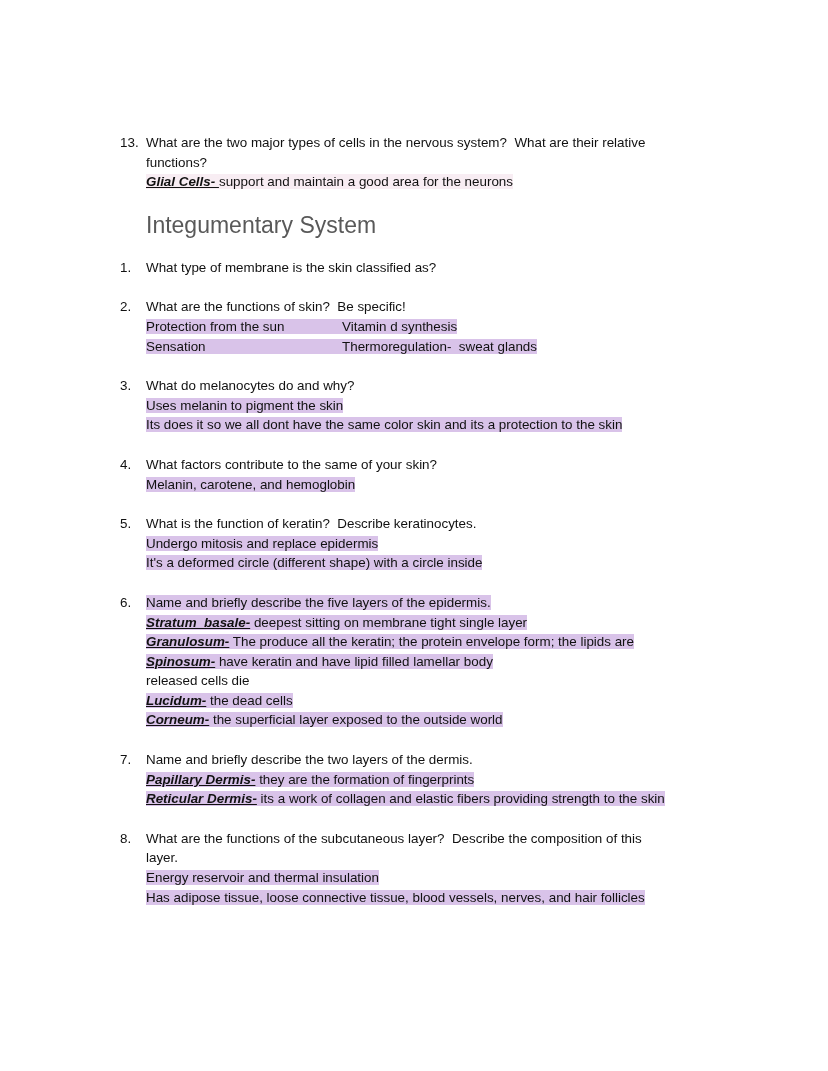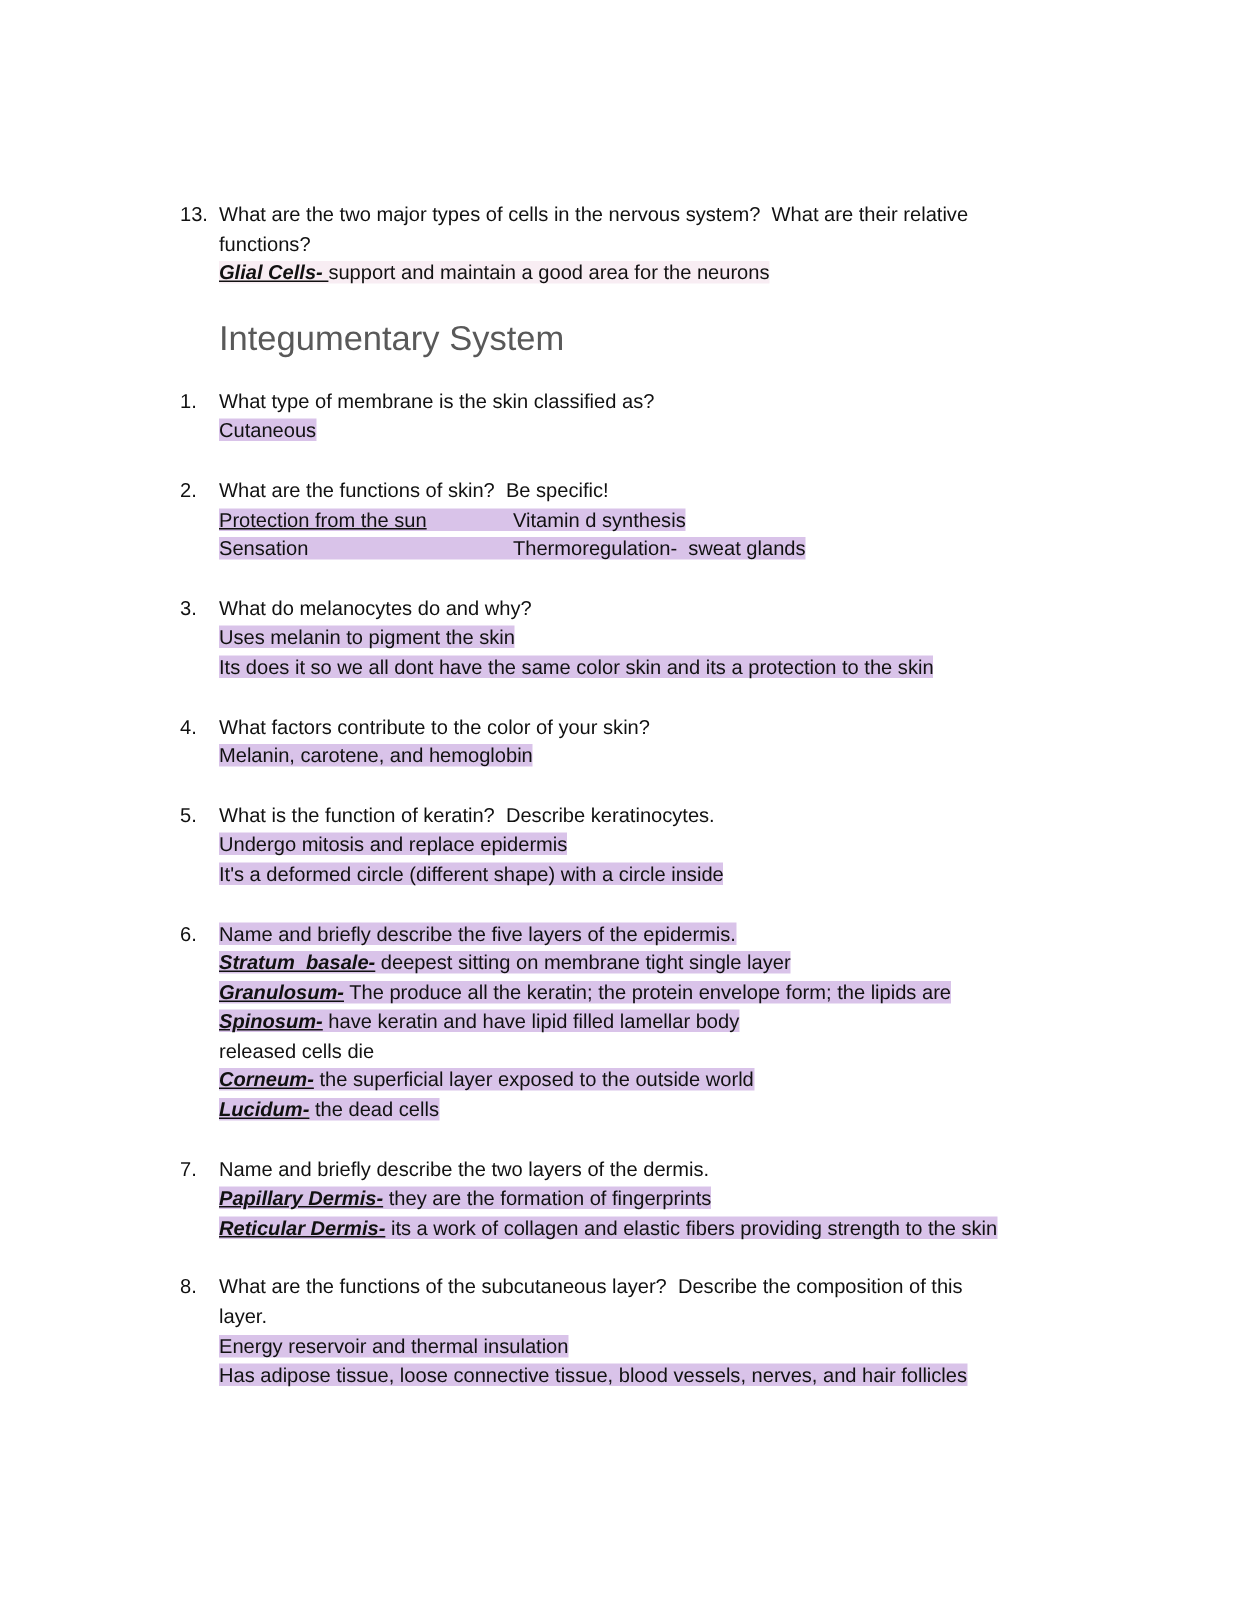--- a/index.html
+++ b/index.html
@@ -65,64 +65,63 @@
           <div class="line"><span class="hl-light"><span class="term">Glial Cells- </span><span>support and maintain a good area for the neurons</span></span></div>
         </div>
       </div>
     </div>
   <h1 class="section-heading">Integumentary System</h1>
   <div>
       <div class="qa-item">
         <div class="num">1.</div>
         <div class="content">
           <div class="line"><span class="hl-none"><span>What type of membrane is the skin classified as?</span></span></div>
-          <div class="line"><span class="hl-purple"><span>Cutaneous</span></span></div>
         </div>
       </div>
       <div class="qa-item">
         <div class="num">2.</div>
         <div class="content">
           <div class="line"><span class="hl-none"><span>What are the functions of skin?  Be specific!</span></span></div>
-          <div class="line"><span class="hl-purple"><span style="display: inline-block; width: 196px; text-decoration: underline;">Protection from the sun</span><span>Vitamin d synthesis</span></span></div>
+          <div class="line"><span class="hl-purple"><span style="display: inline-block; width: 196px;">Protection from the sun</span><span>Vitamin d synthesis</span></span></div>
           <div class="line"><span class="hl-purple"><span style="display: inline-block; width: 196px;">Sensation</span><span>Thermoregulation-  sweat glands</span></span></div>
         </div>
       </div>
       <div class="qa-item">
         <div class="num">3.</div>
         <div class="content">
           <div class="line"><span class="hl-none"><span>What do melanocytes do and why?</span></span></div>
           <div class="line"><span class="hl-purple"><span>Uses melanin to pigment the skin</span></span></div>
           <div class="line"><span class="hl-purple"><span>Its does it so we all dont have the same color skin and its a protection to the skin</span></span></div>
         </div>
       </div>
       <div class="qa-item">
         <div class="num">4.</div>
         <div class="content">
-          <div class="line"><span class="hl-none"><span>What factors contribute to the color of your skin?</span></span></div>
+          <div class="line"><span class="hl-none"><span>What factors contribute to the same of your skin?</span></span></div>
           <div class="line"><span class="hl-purple"><span>Melanin, carotene, and hemoglobin</span></span></div>
         </div>
       </div>
       <div class="qa-item">
         <div class="num">5.</div>
         <div class="content">
           <div class="line"><span class="hl-none"><span>What is the function of keratin?  Describe keratinocytes.</span></span></div>
           <div class="line"><span class="hl-purple"><span>Undergo mitosis and replace epidermis</span></span></div>
           <div class="line"><span class="hl-purple"><span>It's a deformed circle (different shape) with a circle inside</span></span></div>
         </div>
       </div>
       <div class="qa-item">
         <div class="num">6.</div>
         <div class="content">
           <div class="line"><span class="hl-purple"><span>Name and briefly describe the five layers of the epidermis.</span></span></div>
           <div class="line"><span class="hl-purple"><span class="term">Stratum  basale-</span><span> deepest sitting on membrane tight single layer</span></span></div>
           <div class="line"><span class="hl-purple"><span class="term">Granulosum-</span><span> The produce all the keratin; the protein envelope form; the lipids are</span></span></div>
           <div class="line"><span class="hl-purple"><span class="term">Spinosum-</span><span> have keratin and have lipid filled lamellar body</span></span></div>
           <div class="line"><span class="hl-none"><span>released cells die</span></span></div>
+          <div class="line"><span class="hl-purple"><span class="term">Lucidum-</span><span> the dead cells</span></span></div>
           <div class="line"><span class="hl-purple"><span class="term">Corneum-</span><span> the superficial layer exposed to the outside world</span></span></div>
-          <div class="line"><span class="hl-purple"><span class="term">Lucidum-</span><span> the dead cells</span></span></div>
         </div>
       </div>
       <div class="qa-item">
         <div class="num">7.</div>
         <div class="content">
           <div class="line"><span class="hl-none"><span>Name and briefly describe the two layers of the dermis.</span></span></div>
           <div class="line"><span class="hl-purple"><span class="term">Papillary Dermis-</span><span> they are the formation of fingerprints</span></span></div>
           <div class="line"><span class="hl-purple"><span class="term">Reticular Dermis-</span><span> its a work of collagen and elastic fibers providing strength to the skin</span></span></div>
         </div>
       </div>

